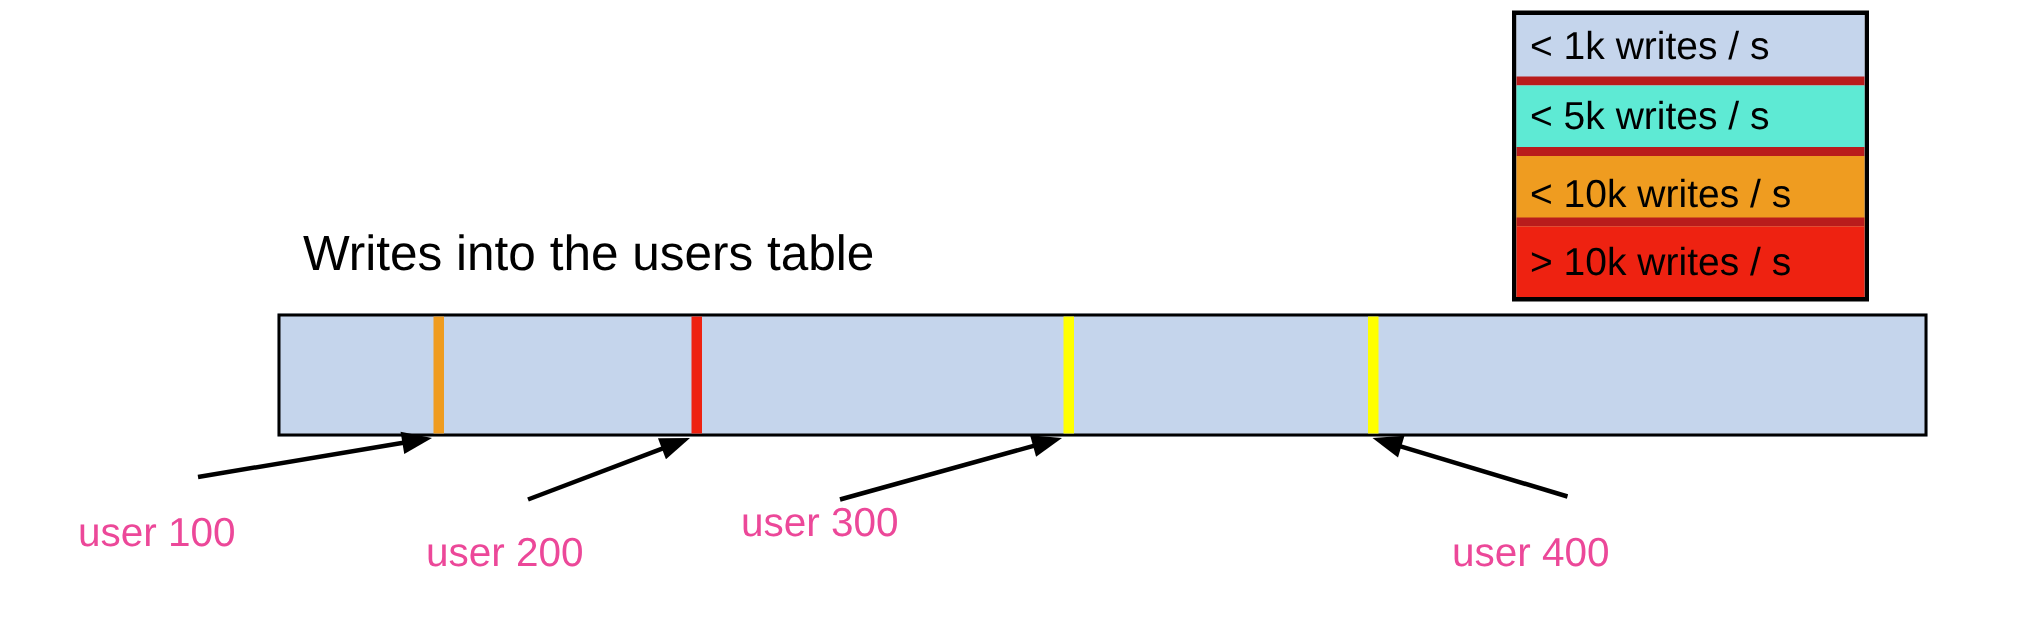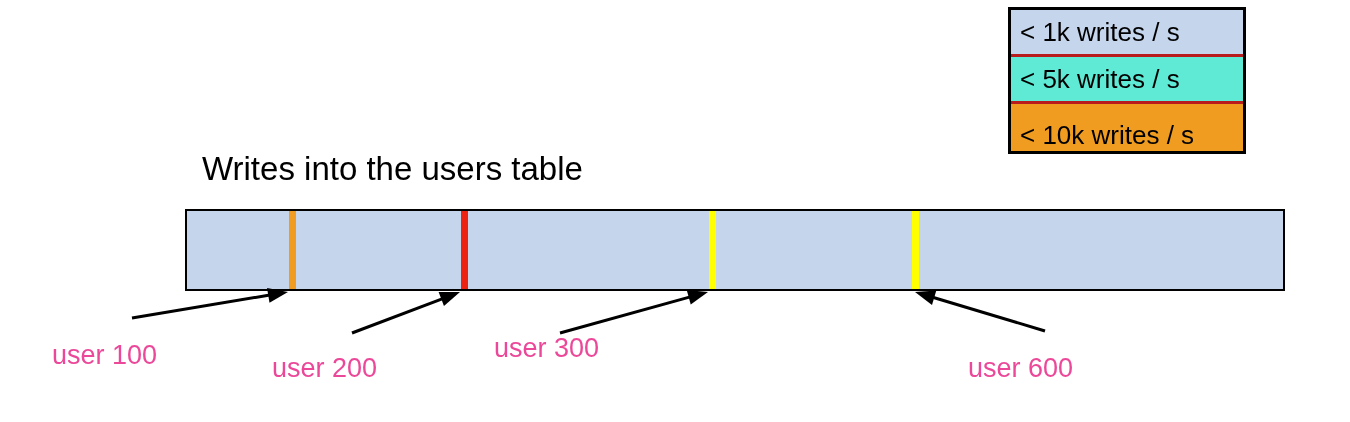--- a/index.html
+++ b/index.html
@@ -24,21 +24,21 @@
     width: 238px;
     border: 3px solid #000000;
     box-sizing: border-box;
   }
   .legend-row {
     height: 47px;
     box-sizing: border-box;
     display: flex;
     align-items: center;
     padding-left: 9px;
-    border-bottom: 3px solid #b91c1c;
+    border-bottom: 6px solid #b91c1c;
   }
   .legend-row:last-child {
     border-bottom: none;
   }
   .legend-label {
     font-size: 26px;
     color: #000000;
     white-space: nowrap;
     letter-spacing: 0px;
   }
@@ -99,33 +99,36 @@
   <div class="legend">
     <div class="legend-row" style="background: rgb(197, 213, 236);">
       <span class="legend-label">&lt; 1k writes / s</span>
     </div>
     <div class="legend-row" style="background: #5eead4;">
       <span class="legend-label">&lt; 5k writes / s</span>
     </div>
     <div class="legend-row" style="background: rgb(239, 156, 32); align-items: flex-end;">
       <span class="legend-label">&lt; 10k writes / s</span>
     </div>
+    <div class="legend-row" style="background: rgb(238, 34, 17);">
+      <span class="legend-label">&gt; 10k writes / s</span>
+    </div>
   </div>
 
   <div class="bar" style="left: 185px; top: 209px; width: 1100px; height: 82px; background: rgb(197, 213, 236); border-color: rgb(0, 0, 0);">
     <div class="stripe" style="left: 102px; background: rgb(239, 156, 32);"></div>
     <div class="stripe" style="left: 274px; background: rgb(238, 34, 17);"></div>
     <div class="stripe" style="left: 522px; background: rgb(255, 255, 0);"></div>
     <div class="stripe" style="left: 725px; background: rgb(255, 255, 0);"></div>
   </div>
 
   <div class="callout-label" style="left: 52px; top: 340px;">user 100</div>
-  <div class="callout-label" style="left: 272px; top: 353px;">user 200</div>
+  <div class="callout-label" style="left: 284px; top: 353px;">user 200</div>
   <div class="callout-label" style="left: 494px; top: 333px;">user 300</div>
-  <div class="callout-label" style="left: 968px; top: 353px;">user 600</div>
+  <div class="callout-label" style="left: 968px; top: 353px;">user 400</div>
 
   <svg id="arrows" viewBox="0 0 1350 422" xmlns="http://www.w3.org/2000/svg">
       <line x1="132" y1="318" x2="269.85035180148856" y2="295.0249413664186" stroke="#000000" stroke-width="3"></line>
       <polygon points="288,292 269.5051139281473,302.6859341748482 267.0391291185669,287.8900253173661" fill="#000000"></polygon>
       <line x1="352" y1="333" x2="442.79786746340244" y2="298.53043920370834" stroke="#000000" stroke-width="3"></line>
       <polygon points="460,292 443.9638936573837,306.11004228797003 438.640166045665,292.0865646766133" fill="#000000"></polygon>
       <line x1="560" y1="333" x2="690.2678417653615" y2="296.91228707851474" stroke="#000000" stroke-width="3"></line>
       <polygon points="708,292 690.7282058910919,304.56722436576536 686.7236240336072,290.11166058752747" fill="#000000"></polygon>
       <line x1="1045" y1="331" x2="932.6240036480692" y2="297.28720109442077" stroke="#000000" stroke-width="3"></line>
       <polygon points="915,292 936.3116348461707,290.56326057216825 932.0014165626754,304.93065485048555" fill="#000000"></polygon>

